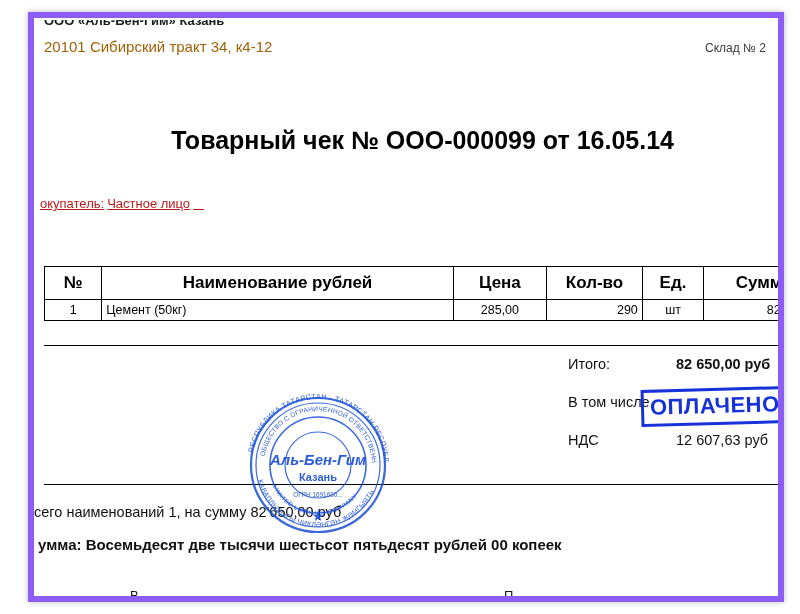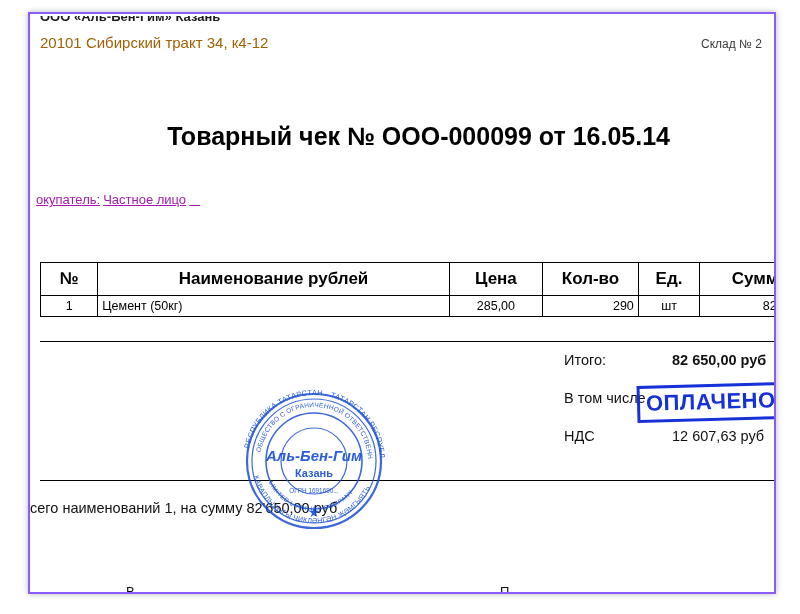--- a/index.html
+++ b/index.html
@@ -20,21 +20,21 @@
   }
 
   
   #sheet {
     position: absolute;
     left: 28px;
     top: 12px;
     width: 744px;
     height: 578px;
     background: #ffffff;
-    border: 2px solid #8b5cf6;
+    border: 6px solid #8b5cf6;
     box-shadow: 0 0 6px rgba(0,0,0,0.28);
     overflow: hidden;
   }
 
   .clip-top {
     position: absolute;
     left: 10px;
     top: 2px;
     width: 230px;
     height: 14px;
@@ -85,21 +85,21 @@
     font-weight: bold;
     color: #000;
     white-space: nowrap;
   }
 
   .buyer {
     position: absolute;
     left: 6px;
     top: 178px;
     font-size: 13px;
-    color: #a21caf;
+    color: #b91c1c;
     white-space: nowrap;
   }
   .buyer .lbl { text-decoration: underline; }
   .buyer .val { text-decoration: underline; margin-left: 3px; }
 
   
   table.goods {
     position: absolute;
     left: 10px;
     top: 248px;
@@ -265,20 +265,21 @@
         <span class="lab">В том числе</span><span class="val plain"></span>
       </div>
       <div class="row">
         <span class="lab">НДС</span><span class="val plain">12 607,63 руб</span>
       </div>
     </div>
 
     <div class="paid-stamp">ОПЛАЧЕНО</div>
 
     <div class="footline-1">сего наименований 1, на сумму 82'650,00 руб</div>
+    <div class="footline-2">умма: Восемьдесят две тысячи шестьсот пятьдесят рублей 00 копеек</div>
 
     <div class="sig-row">
       <span class="a">В</span>
       <span class="b">П</span>
     </div>
 
     <div class="stamp">
       <svg width="168" height="168" viewBox="0 0 168 168" xmlns="http://www.w3.org/2000/svg">
         <defs>
           <path id="arcOuterTop" d="M 18,84 A 66,66 0 0 1 150,84" fill="none"></path>

